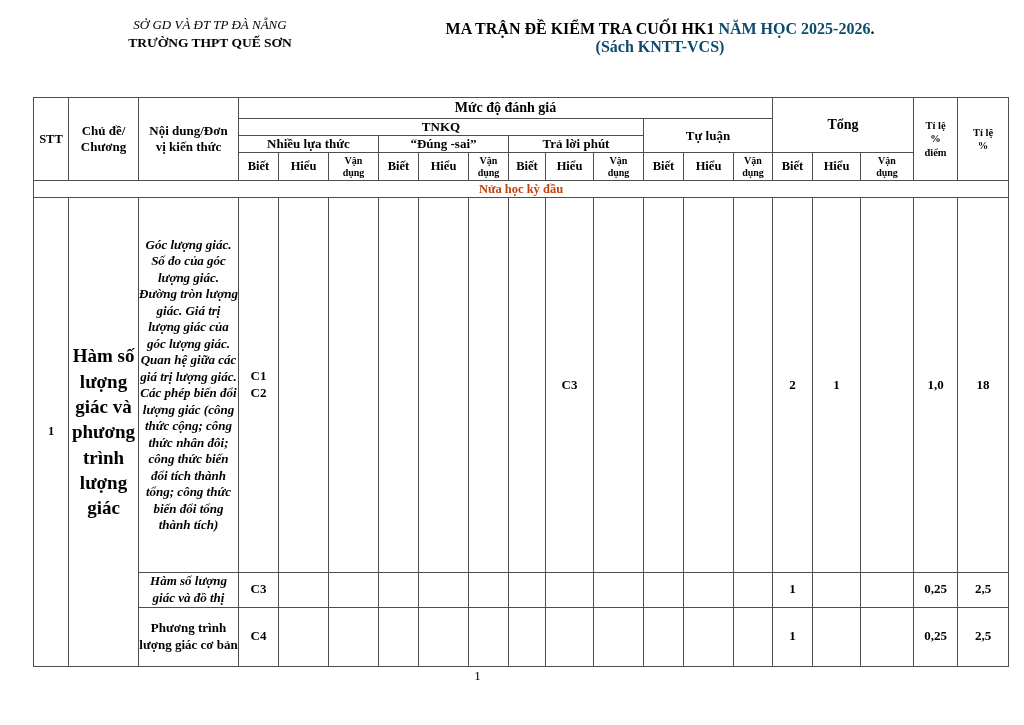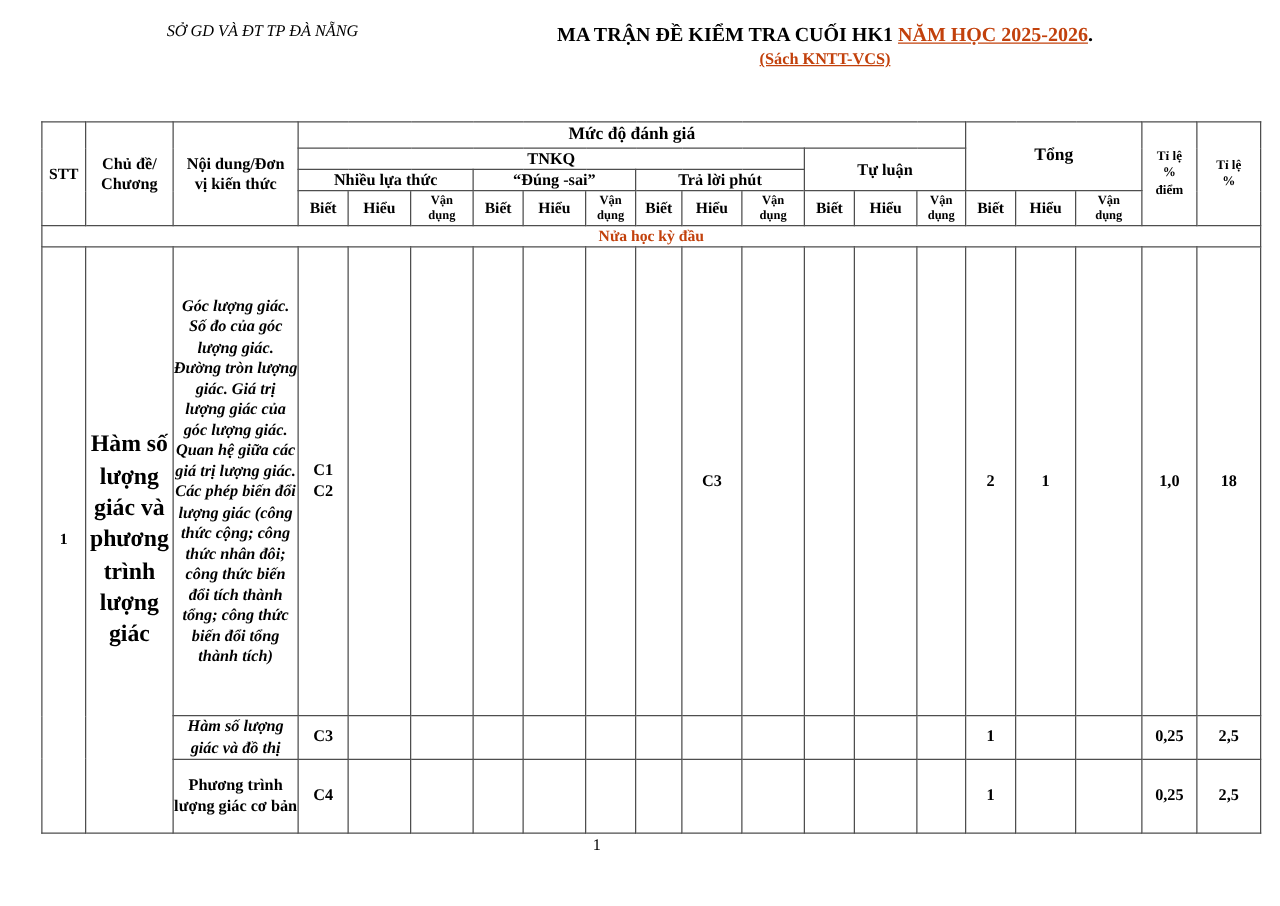--- a/index.html
+++ b/index.html
@@ -11,22 +11,22 @@
 
   
   .school { position:absolute; left:98px; top:17px; width:224px; text-align:center; line-height:16px; }
   .school .l1 { font-size:13px;font-style:italic; }
   .school .l2 { font-size:13.5px; font-weight:bold; margin-top:2px; }
 
   
   .title { position:absolute; left:400px; top:19px; width:520px; text-align:center; font-weight:bold; }
   .title .l1 { font-size:16px; line-height:19px; }
   .title .l2 { font-size:13.5px; line-height:17px; margin-top:1px; }
-  .title .l3 { font-size:13px; line-height:17px; }
-  .red { color:#c2410c;text-decoration:underline; }
+  .title .l3 { font-size:16px; line-height:17px; }
+  .red { color:#0c4a6e; }
 
   
   table.matrix { position:absolute; left:33px; top:97px; width:975px;
                  border-collapse:collapse; table-layout:fixed; }
   .matrix td { border:1px solid #4e4e4e; text-align:center; vertical-align:middle;
                font-weight:bold; padding:0; overflow:hidden; }
   .pre { white-space:pre-line; }
   .h-main { font-size:14px; }
   .h-13   { font-size:13px; }
   .h-sub  { font-size:12.5px; }
@@ -43,20 +43,21 @@
 
   .page-number { position:absolute; left:0; top:668px; width:955px; text-align:center; font-size:13px; }
 </style>
 </head>
 <body>
 
 <div class="page">
 
   <div class="school">
     <div class="l1">SỞ GD VÀ ĐT TP ĐÀ NẴNG</div>
+    <div class="l2">TRƯỜNG THPT QUẾ SƠN</div>
   </div>
 
   <div class="title">
     <div class="l1"><span>MA TRẬN ĐỀ KIỂM TRA CUỐI HK1 </span><span class="red">NĂM HỌC 2025-2026</span><span>.</span></div>
     <div class="l3 red">(Sách KNTT-VCS)</div>
   </div>
 
   <table class="matrix">
     <colgroup>
       <col style="width:35px">

